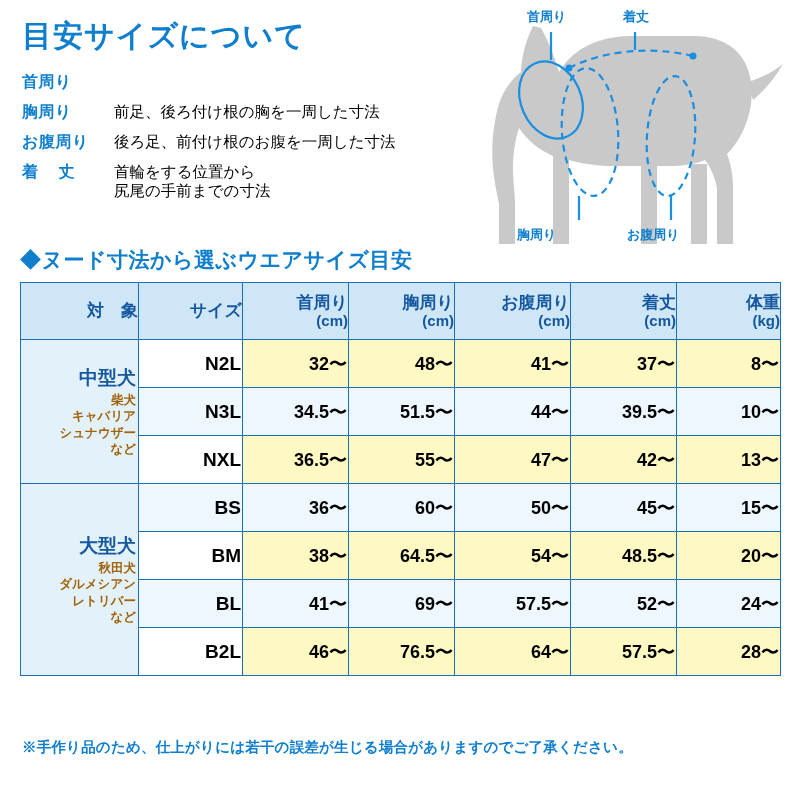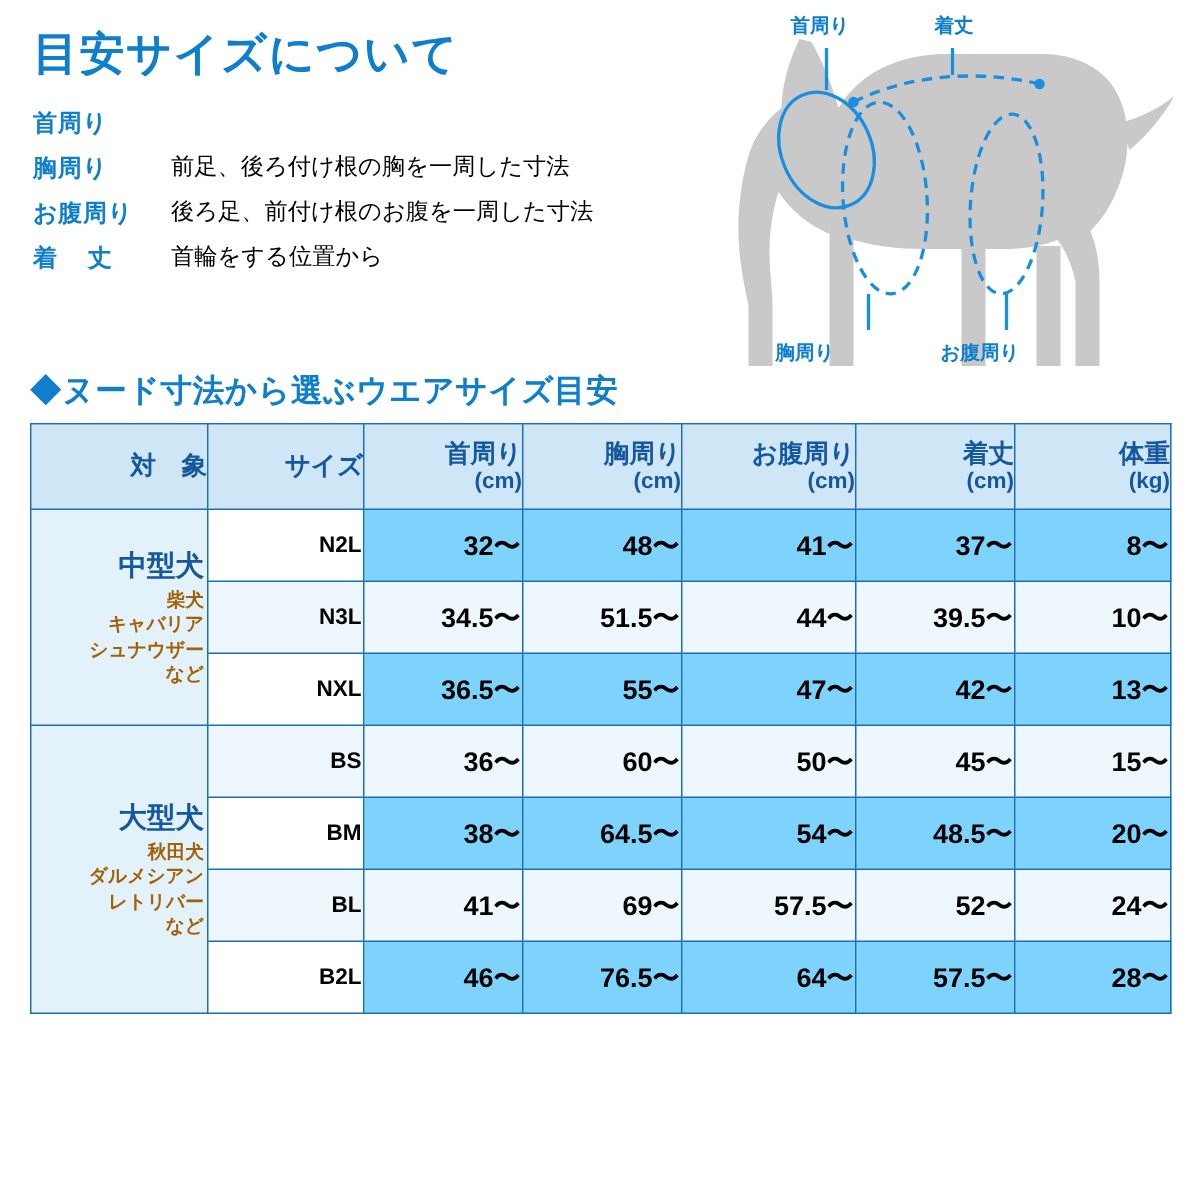--- a/index.html
+++ b/index.html
@@ -138,29 +138,29 @@
     margin-bottom: 2px;
   }
   td.cat .cat-sub {
     display: block;
     font-size: 12.5px;
     color: #a16207;
     font-weight: bold;
     line-height: 1.3;
   }
   td.size-code {
-    font-size: 15px;
+    font-size: 19px;
     font-weight: bold;
     background: #ffffff;
     padding-left: 19px;
   }
   td.val {
     font-size: 18px;
     font-weight: bold;
-    background: #7dd3fc;
+    background: #fef9c3;
     height: 45px;
   }
   tr.alt td.val, tr.alt td.size-code {
     background: #eef7fd;
   }
   .thick-top td {
     border-top: 2px solid #1558a0;
   }
 
   
@@ -203,20 +203,21 @@
       <span class="def-desc">前足、後ろ付け根の胸を一周した寸法</span>
     </div>
     <div class="def-row">
       <span class="def-term">お腹周り</span>
       <span class="def-desc">後ろ足、前付け根のお腹を一周した寸法</span>
     </div>
     <div class="def-row">
       <span class="def-term spaced">着 丈</span>
       <span class="def-desc">
         <span>首輪をする位置から</span>
+        <span class="second">尻尾の手前までの寸法</span>
       </span>
     </div>
   </div>
 
   <div class="dog-area">
     <svg width="340" height="250" viewBox="0 0 340 250">
 
       <g fill="#c9c9c9">
         <path d="M78,18 C70,34 66,52 66,64 C58,70 48,82 44,96 C38,116 36,140 38,160
                  C39,172 42,186 44,196 L44,236 L60,236 L60,196 C60,186 58,172 58,160
@@ -362,15 +363,16 @@
         <td class="val">46〜</td>
         <td class="val">76.5〜</td>
         <td class="val">64〜</td>
         <td class="val">57.5〜</td>
         <td class="val">28〜</td>
       </tr>
     </tbody>
   </table>
 
   <div class="notes">
+    <div class="note">※手作り品のため、仕上がりには若干の誤差が生じる場合がありますのでご了承ください。</div>
   </div>
 
 </div>
 
 </body></html>

